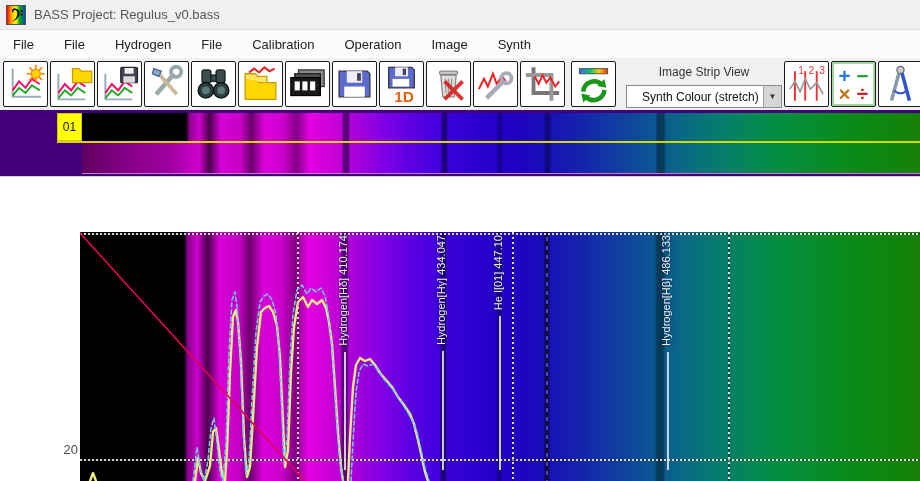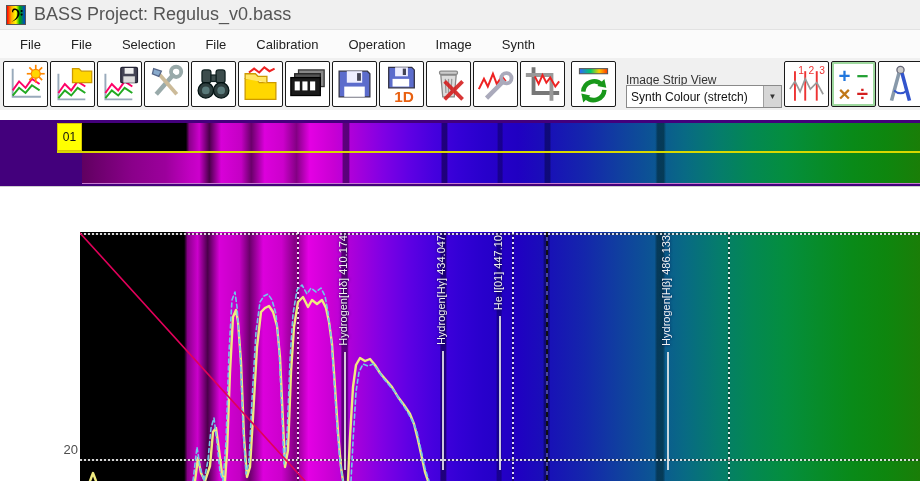--- a/index.html
+++ b/index.html
@@ -4,46 +4,46 @@
 <style>
   * { margin:0; padding:0; box-sizing:border-box; }
   html,body { width:920px; height:481px; overflow:hidden; background:#fff;
     font-family:"Liberation Sans", sans-serif; }
   .window { position:relative; width:920px; height:481px; background:#fff; }
 
   
   .titlebar { position:absolute; left:0; top:0; width:920px; height:30px;
     background:#f0f0f0; display:flex; align-items:center; border-bottom:1px solid #e2e2e2; }
   .app-icon { width:20px; height:20px; margin:0 8px 0 6px; border:1px solid #555; }
-  .title-text { font-size:18px; color:#555; }
+  .title-text { font-size:13px; color:#555; }
 
   
   .menubar { position:absolute; left:0; top:30px; width:920px; height:28px;
-    background:#fbfbfb; display:flex; align-items:center; padding-left:20px; }
+    background:#fbfbfb; display:flex; align-items:center; padding-left:13px; }
   .menu-item { font-size:13px; color:#222; margin-right:30px; cursor:default; }
 
   
   .toolbar { position:absolute; left:0; top:58px; width:920px; height:52px;
     background:#f0f0f0; display:flex; align-items:flex-start; padding:3px 0 0 3px; }
   .tbtn { width:45px; height:46px; background:#fff; border:1px solid #1a1a1a;
     border-radius:2px; margin-right:2px; padding:1px; flex:0 0 auto; cursor:pointer; }
   .tbtn svg { width:100%; height:100%; display:block; }
   .tbtn.selected { box-shadow:inset 0 0 0 2px #9ed89e; }
   .tbtn.refresh-gap { margin-left:4px; }
   .strip-view { position:relative; width:156px; height:48px; flex:0 0 auto; margin:0 2px 0 8px; }
-  .strip-view-label { position:absolute; left:0; top:12px; width:100%; 
+  .strip-view-label { position:absolute; left:0; top:4px; width:100%; text-align:center;
     font-size:12px; color:#333; white-space:nowrap; }
   .combobox { position:absolute; left:0; top:24px; width:156px; height:23px;
     background:#fff; border:1px solid #8a8a8a; display:flex; align-items:center; }
-  .combobox-value { flex:1; font-size:12px; color:#111; padding-left:4px; white-space:nowrap; overflow:hidden; }
+  .combobox-value { flex:1; font-size:12px; color:#111; padding-left:15px; white-space:nowrap; overflow:hidden; }
   .combobox-arrow { width:18px; height:100%; background:#d6d6d6; border-left:1px solid #a0a0a0;
     display:flex; align-items:center; justify-content:center; font-size:8px; color:#333; cursor:pointer; }
 
   
-  .strip-panel { position:absolute; left:0; top:120px; width:920px; height:67px;
+  .strip-panel { position:absolute; left:0; top:110px; width:920px; height:67px;
     background:#43007c; border-bottom:1px solid #cfcfcf; }
   .strip-badge { position:absolute; left:57px; top:3px; width:25px; height:28px;
     background:#ffff00; border:1px solid #d6c400; color:#111; font-size:12px;
     display:flex; align-items:center; justify-content:center; cursor:pointer; }
   .spectrum-bg {
     background-image:
       linear-gradient(90deg,
         rgba(0,0,30,0) 0%, rgba(0,0,30,0) 31.0%, rgba(0,0,30,.5) 31.2%, rgba(0,0,30,.5) 31.8%, rgba(0,0,30,0) 32.0%,
         rgba(0,0,30,0) 42.8%, rgba(0,0,30,.5) 43.0%, rgba(0,0,30,.5) 43.5%, rgba(0,0,30,0) 43.7%,
         rgba(0,0,40,0) 49.5%, rgba(0,0,40,.35) 49.7%, rgba(0,0,40,.35) 50.1%, rgba(0,0,40,0) 50.3%,
@@ -116,21 +116,21 @@
         <circle cx="14.6" cy="5" r="1.1" fill="#000"></circle>
           <circle cx="14.6" cy="8.6" r="1.1" fill="#000"></circle>
       </svg>
     </div>
     <span class="title-text">BASS Project: Regulus_v0.bass</span>
   </div>
 
   <div class="menubar">
     <span class="menu-item">File</span>
     <span class="menu-item">File</span>
-    <span class="menu-item">Selection</span>
+    <span class="menu-item">Hydrogen</span>
     <span class="menu-item">File</span>
     <span class="menu-item">Calibration</span>
     <span class="menu-item">Operation</span>
     <span class="menu-item">Image</span>
     <span class="menu-item">Synth</span>
   </div>
 
   <div class="toolbar">
 
     <button class="tbtn">

